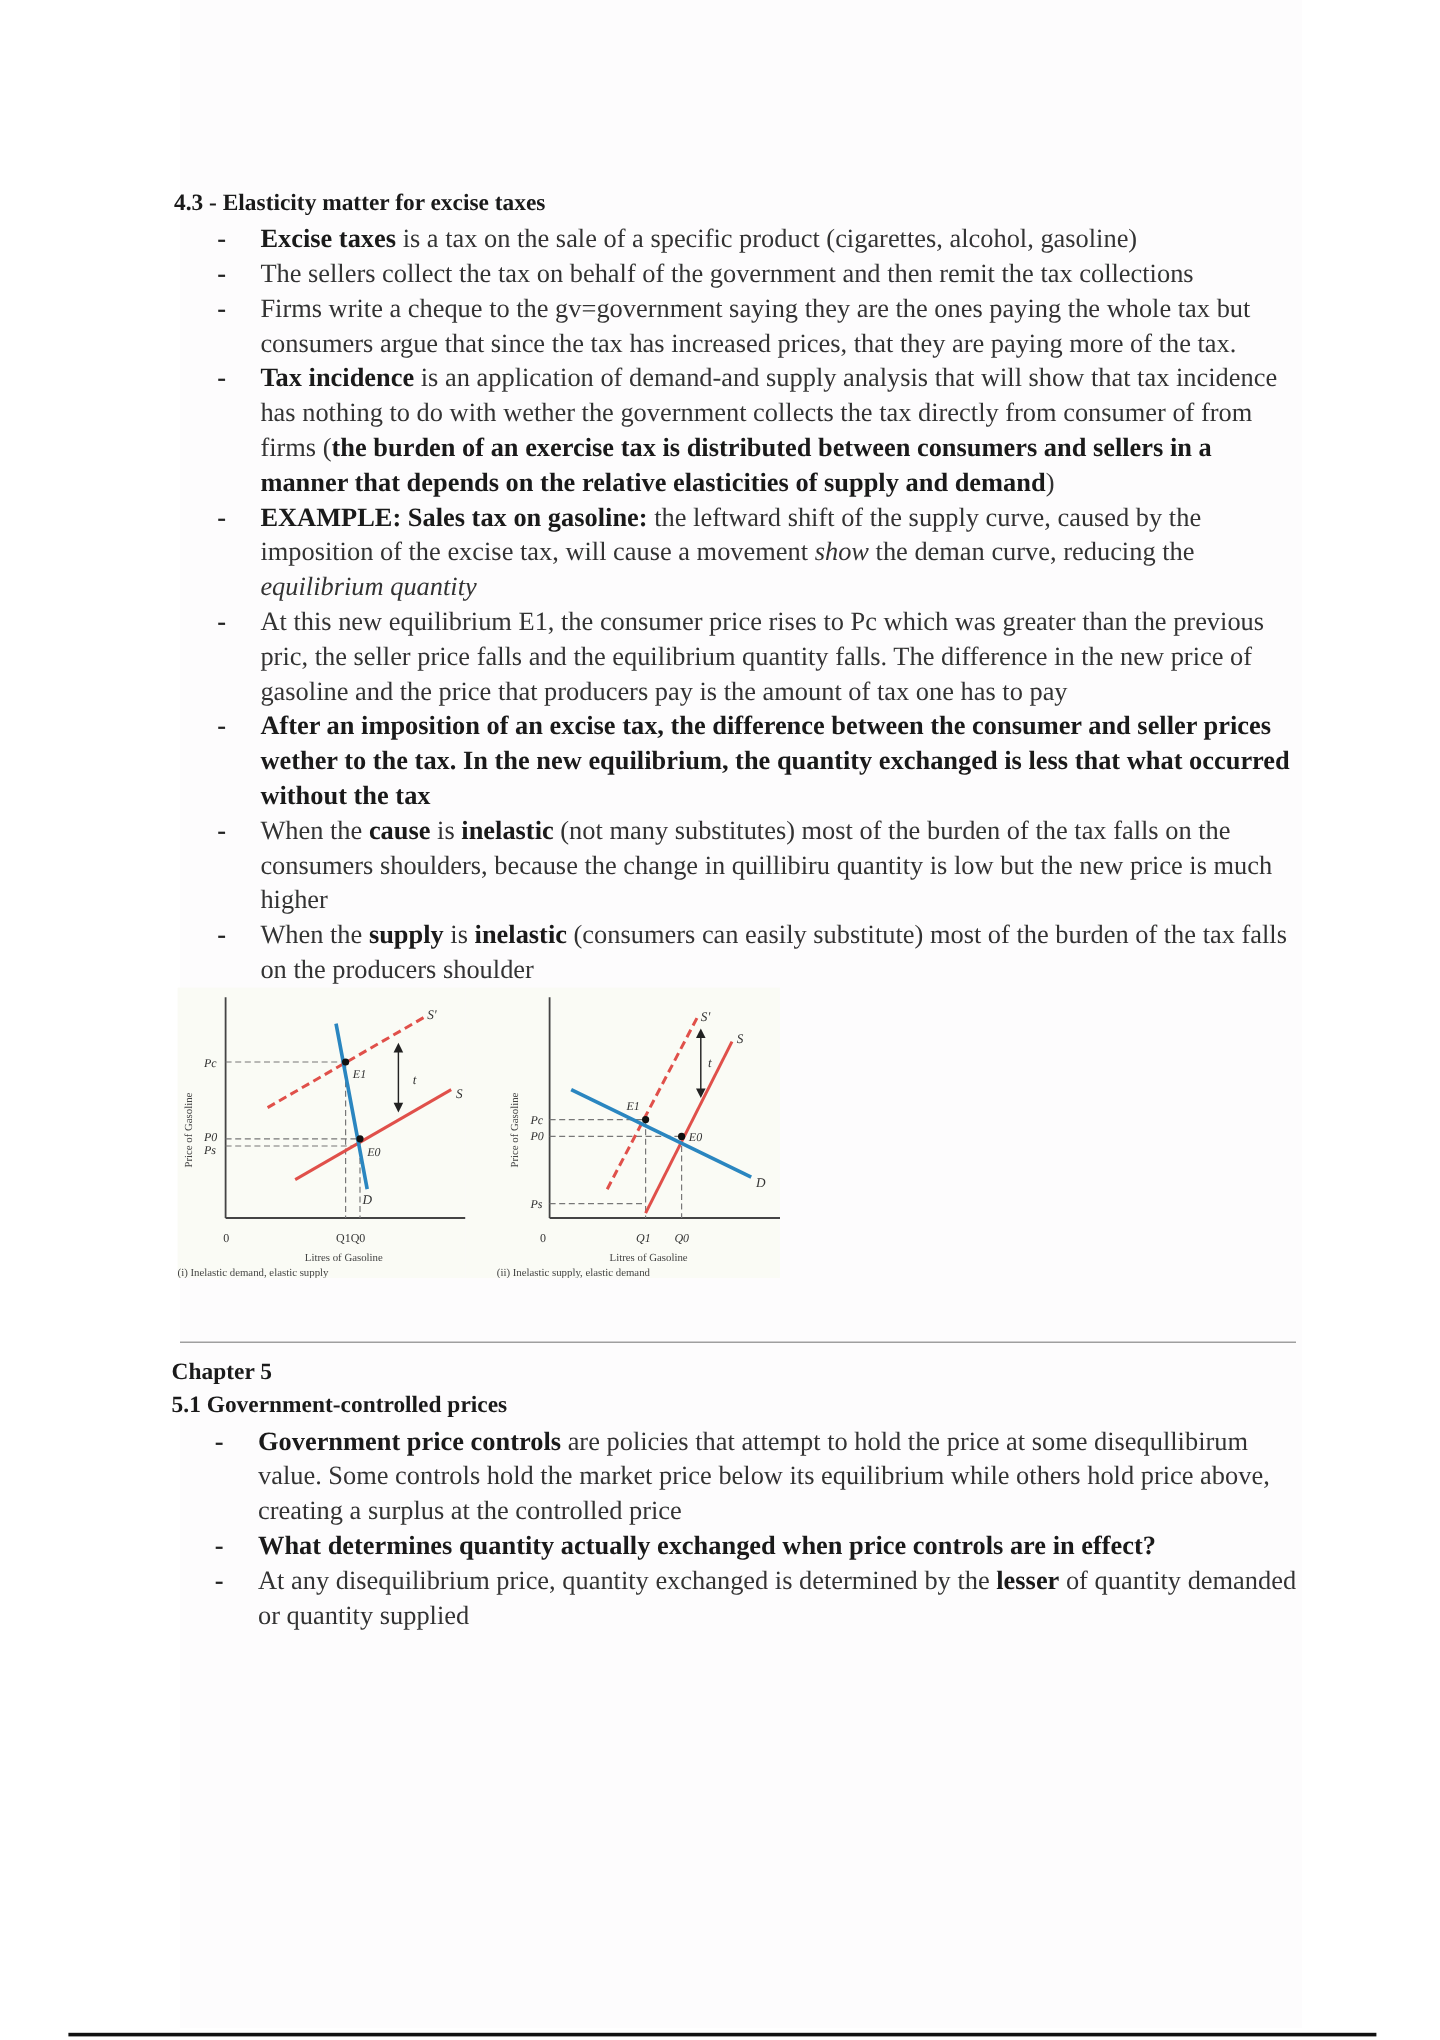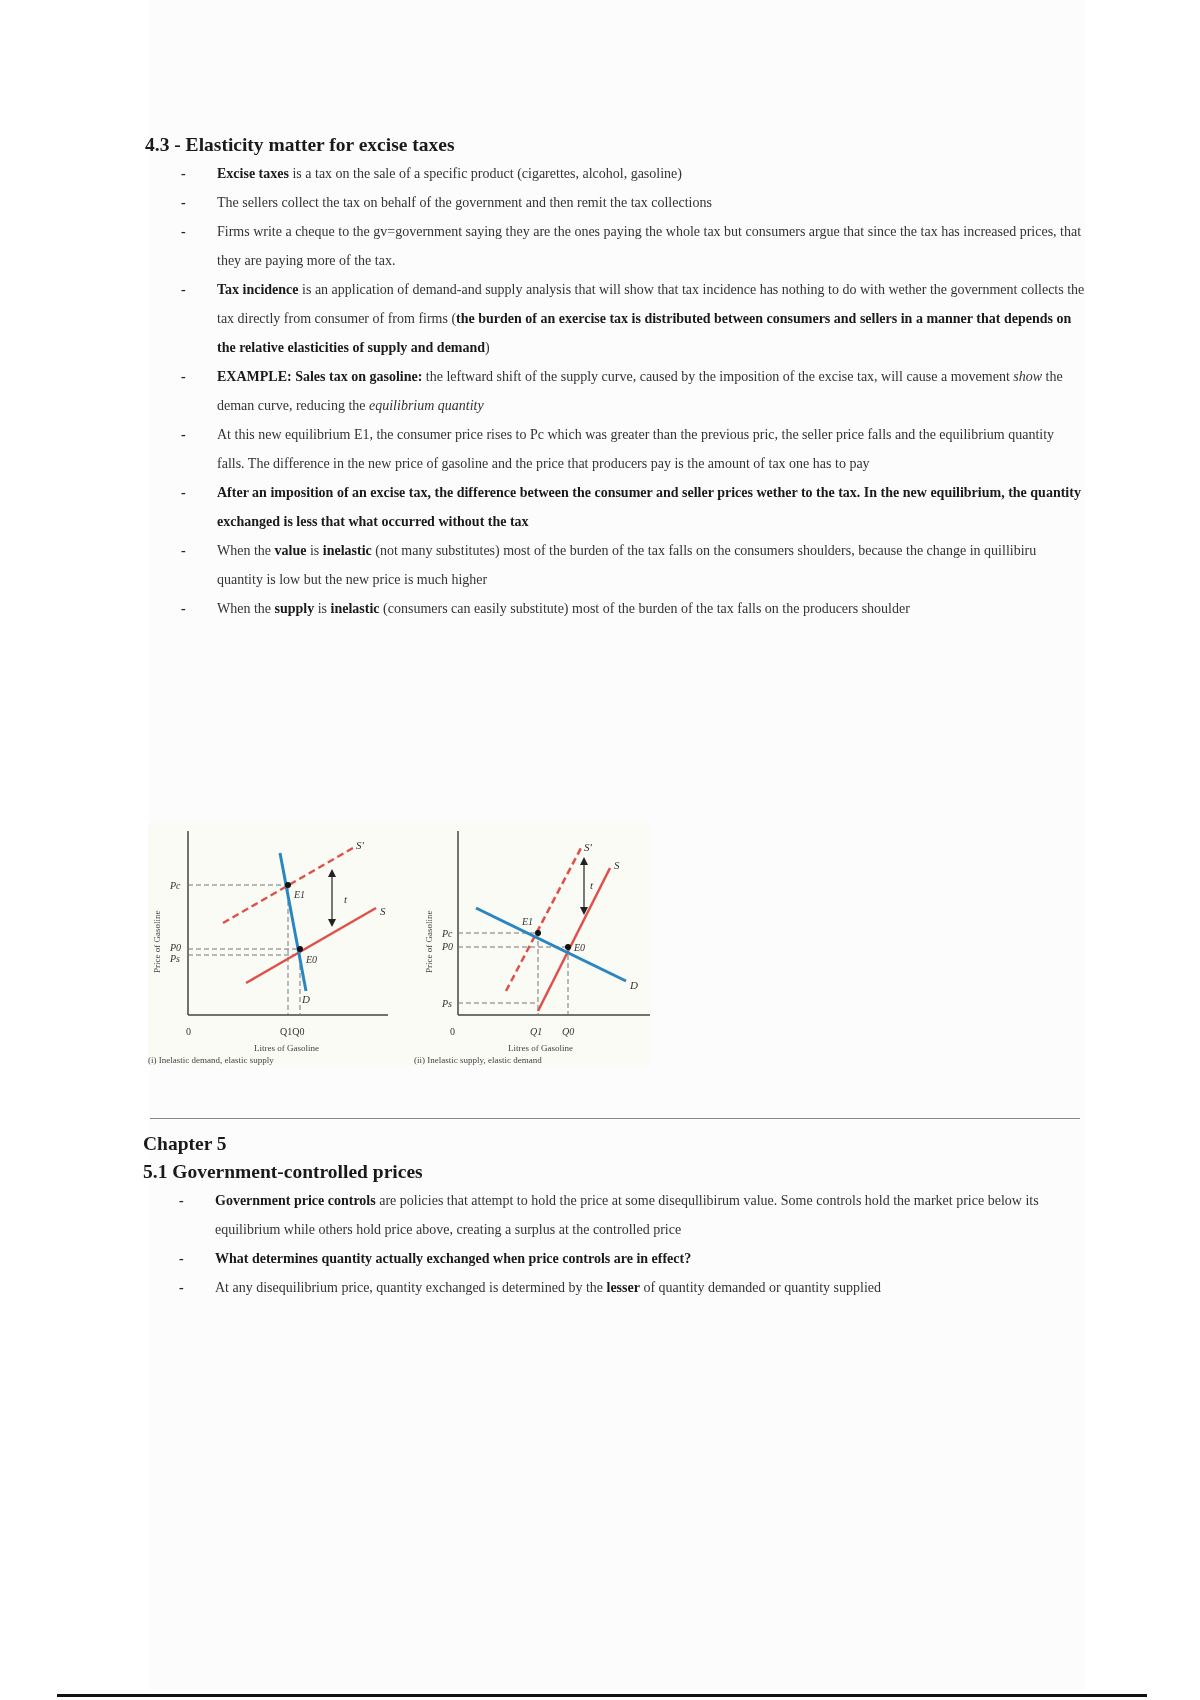--- a/index.html
+++ b/index.html
@@ -1,22 +1,22 @@
 <!DOCTYPE html>
 <html><head>
 <meta charset="utf-8">
 <style>
   html, body { margin:0; padding:0; }
   body { width:1200px; height:1700px; background:#ffffff; position:relative; overflow:hidden;
          font-family:"Liberation Serif", "DejaVu Serif", serif; color:#222; }
   .page { position:absolute; left:150px; top:0; width:935px; height:1690px; background:#fdfcfd; }
-  .content { position:absolute; left:145px; top:131px; width:940px; }
+  .content { position:absolute; left:145px; top:156px; width:940px; }
   .h { font-weight:bold; font-size:19.5px; line-height:28px; margin:0; color:#1a1a1a; }
   ul.bullets { list-style:none; margin:0; padding:0; }
-  ul.bullets li { position:relative; padding-left:72px; font-size:14px; line-height:29px; color:#333; }
+  ul.bullets li { position:relative; padding-left:72px; font-size:22px; line-height:29px; color:#333; }
   ul.bullets li::before { content:"-"; position:absolute; left:36px; top:0; font-weight:bold; color:#222; }
   b { color:#1a1a1a; }
   .fig { position:absolute; top:0; background:#fafbf5; }
   .sep { position:absolute; left:150px; top:1118px; width:930px; height:0; border-top:1.5px solid #888; }
   .ch5 { position:absolute; left:143px; top:1130px; width:940px; }
   .bottom-rule { position:absolute; left:57px; top:1694px; width:1090px; height:3px; background:#111; }
   svg text { font-family:"Liberation Serif", serif; }
 </style>
 </head>
 <body>
@@ -26,21 +26,21 @@
 <div class="content">
   <p class="h">4.3 - Elasticity matter for excise taxes</p>
   <ul class="bullets">
     <li><b>Excise taxes</b><span> is a tax on the sale of a specific product (cigarettes, alcohol, gasoline)</span></li>
     <li><span>The sellers collect the tax on behalf of the government and then remit the tax collections</span></li>
     <li><span>Firms write a cheque to the gv=government saying they are the ones paying the whole tax but consumers argue that since the tax has increased prices, that they are paying more of the tax.</span></li>
     <li><b>Tax incidence</b><span> is an application of demand-and supply analysis that will show that tax incidence has nothing to do with wether the government collects the tax directly from consumer of from firms (</span><b>the burden of an exercise tax is distributed between consumers and sellers in a manner that depends on the relative elasticities of supply and demand</b><span>)</span></li>
     <li><b>EXAMPLE: Sales tax on gasoline:</b><span> the leftward shift of the supply curve, caused by the imposition of the excise tax, will cause a movement </span><i>show</i><span> the deman curve, reducing the </span><i>equilibrium quantity</i></li>
     <li><span>At this new equilibrium E1, the consumer price rises to Pc which was greater than the previous pric, the seller price falls and the equilibrium quantity falls. The difference in the new price of gasoline and the price that producers pay is the amount of tax one has to pay</span></li>
     <li><b>After an imposition of an excise tax, the difference between the consumer and seller prices wether to the tax. In the new equilibrium, the quantity exchanged is less that what occurred without the tax</b></li>
-    <li><span>When the </span><b>value</b><span> is </span><b>inelastic</b><span> (not many substitutes) most of the burden of the tax falls on the consumers shoulders, because the change in quillibiru quantity is low but the new price is much higher</span></li>
+    <li><span>When the </span><b>cause</b><span> is </span><b>inelastic</b><span> (not many substitutes) most of the burden of the tax falls on the consumers shoulders, because the change in quillibiru quantity is low but the new price is much higher</span></li>
     <li><span>When the </span><b>supply</b><span> is </span><b>inelastic</b><span> (consumers can easily substitute) most of the burden of the tax falls on the producers shoulder</span></li>
   </ul>
 </div>
 
 <div class="fig" style="left:148px; top:823px; width:240px; height:242px;">
   <svg width="240" height="242" viewBox="0 0 240 242">
     <line x1="40" y1="8" x2="40" y2="192" stroke="#444" stroke-width="1.5"></line>
     <line x1="40" y1="192" x2="240" y2="192" stroke="#444" stroke-width="1.5"></line>
 
     <line x1="40" y1="62" x2="140" y2="62" stroke="#777" stroke-dasharray="5,3" stroke-width="1"></line>

